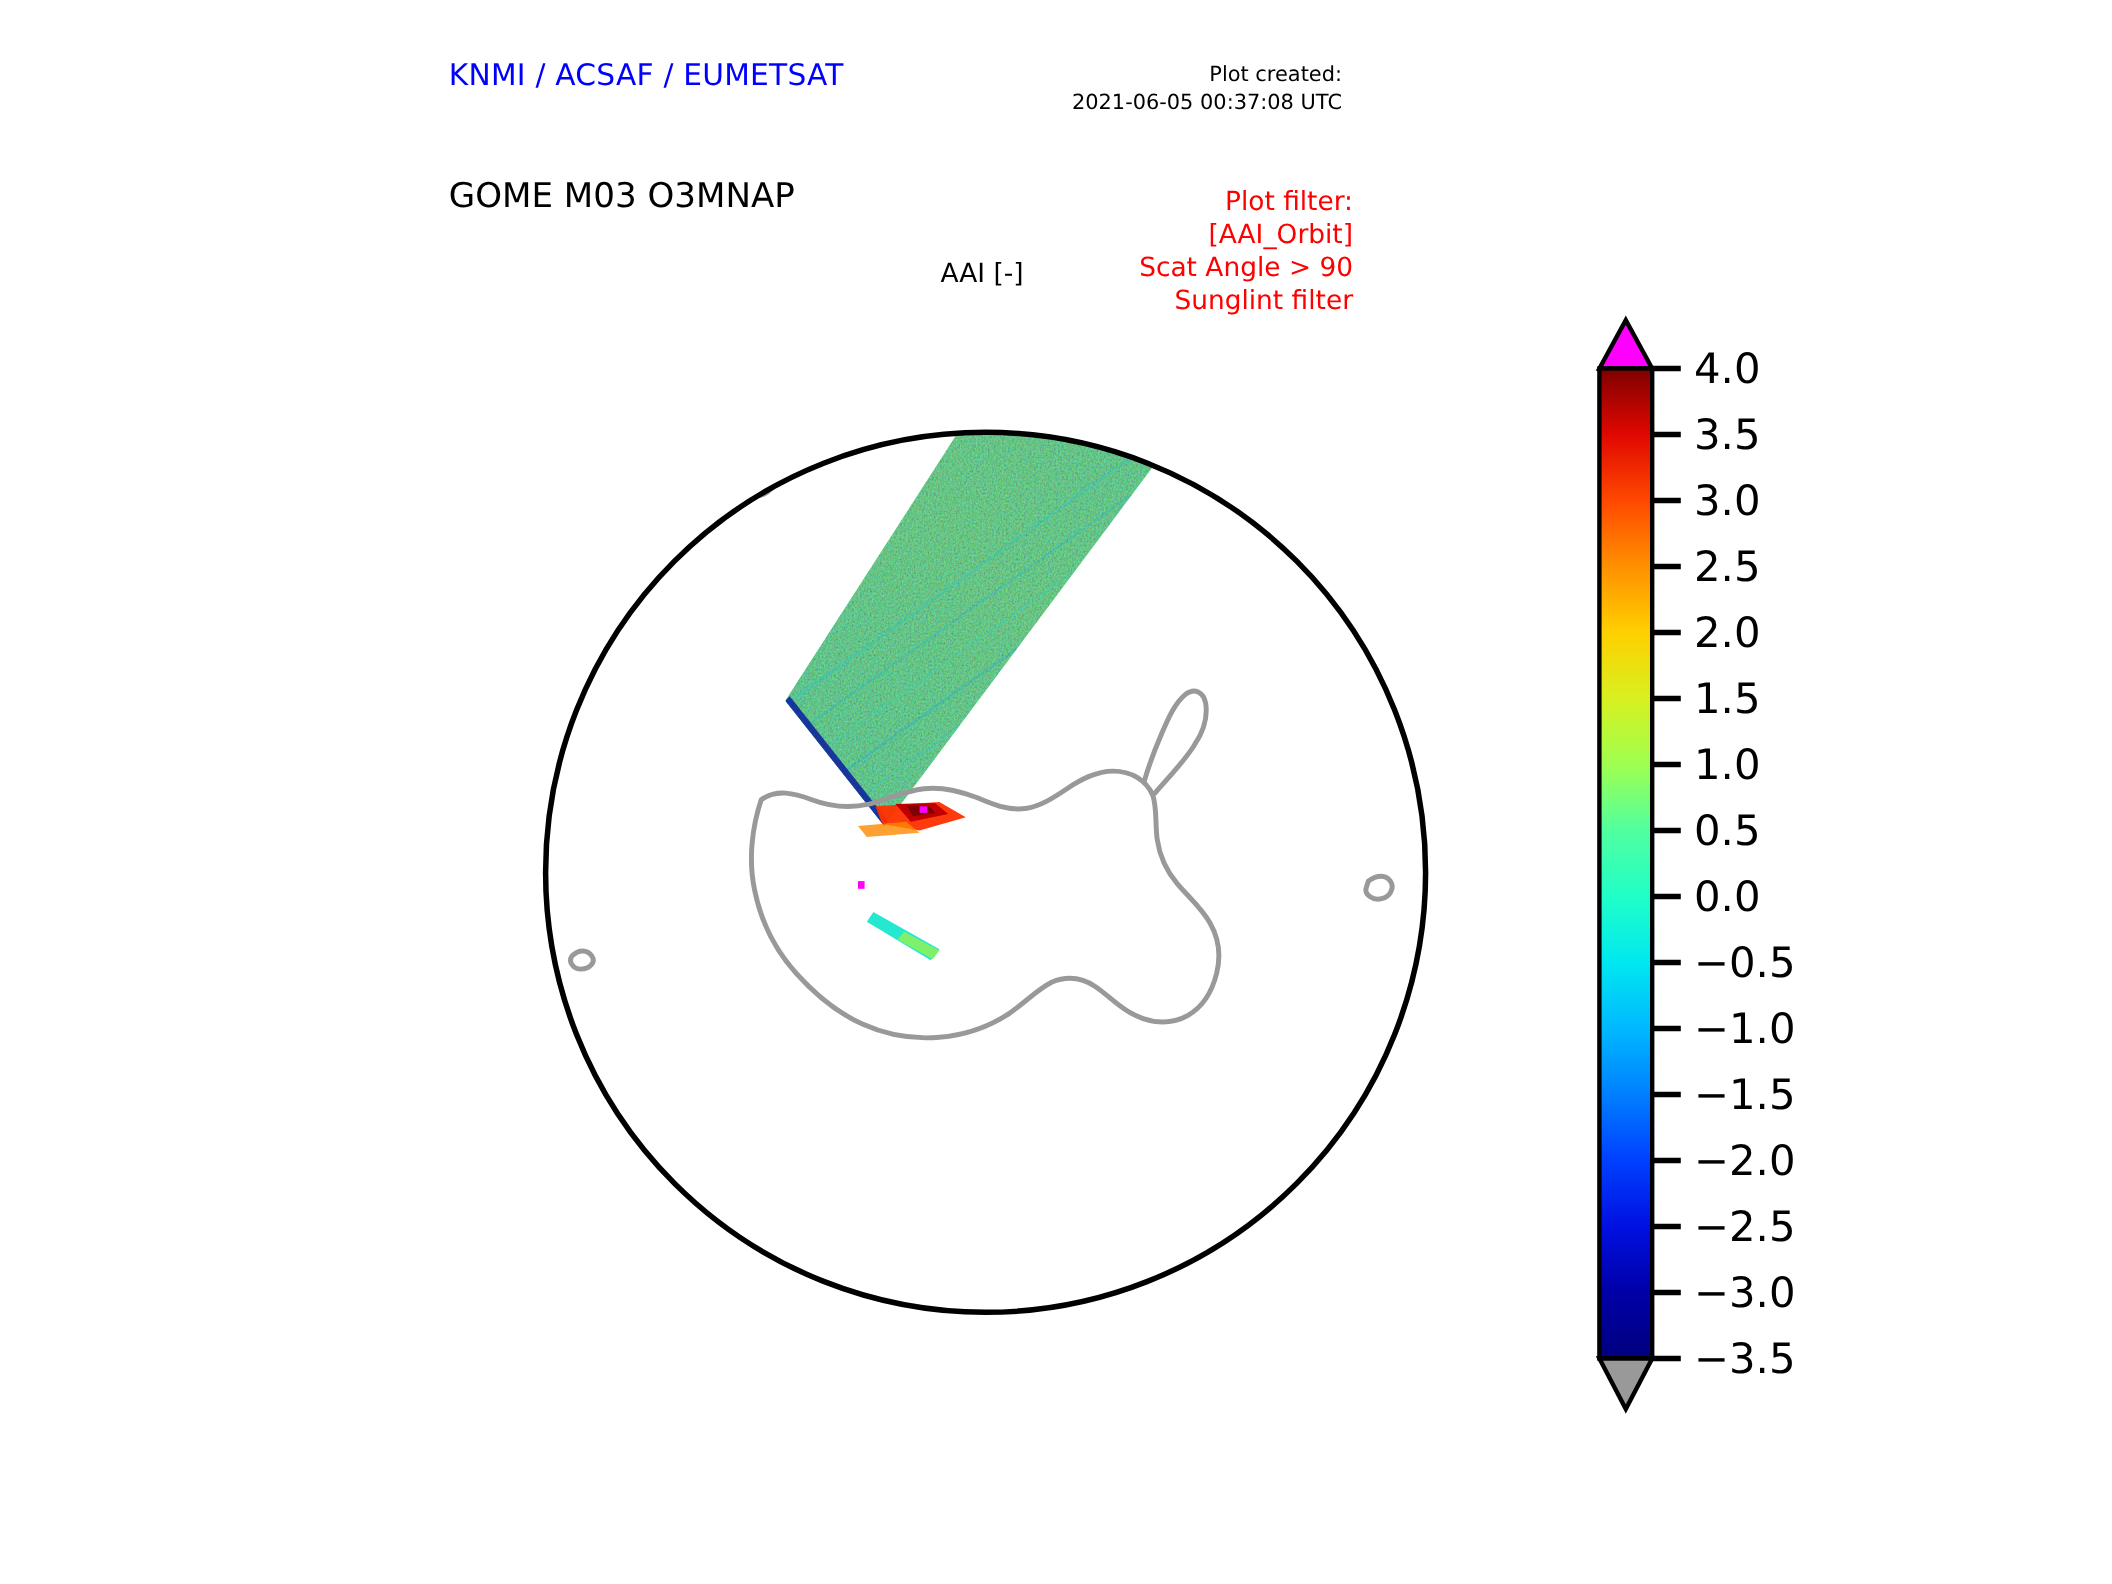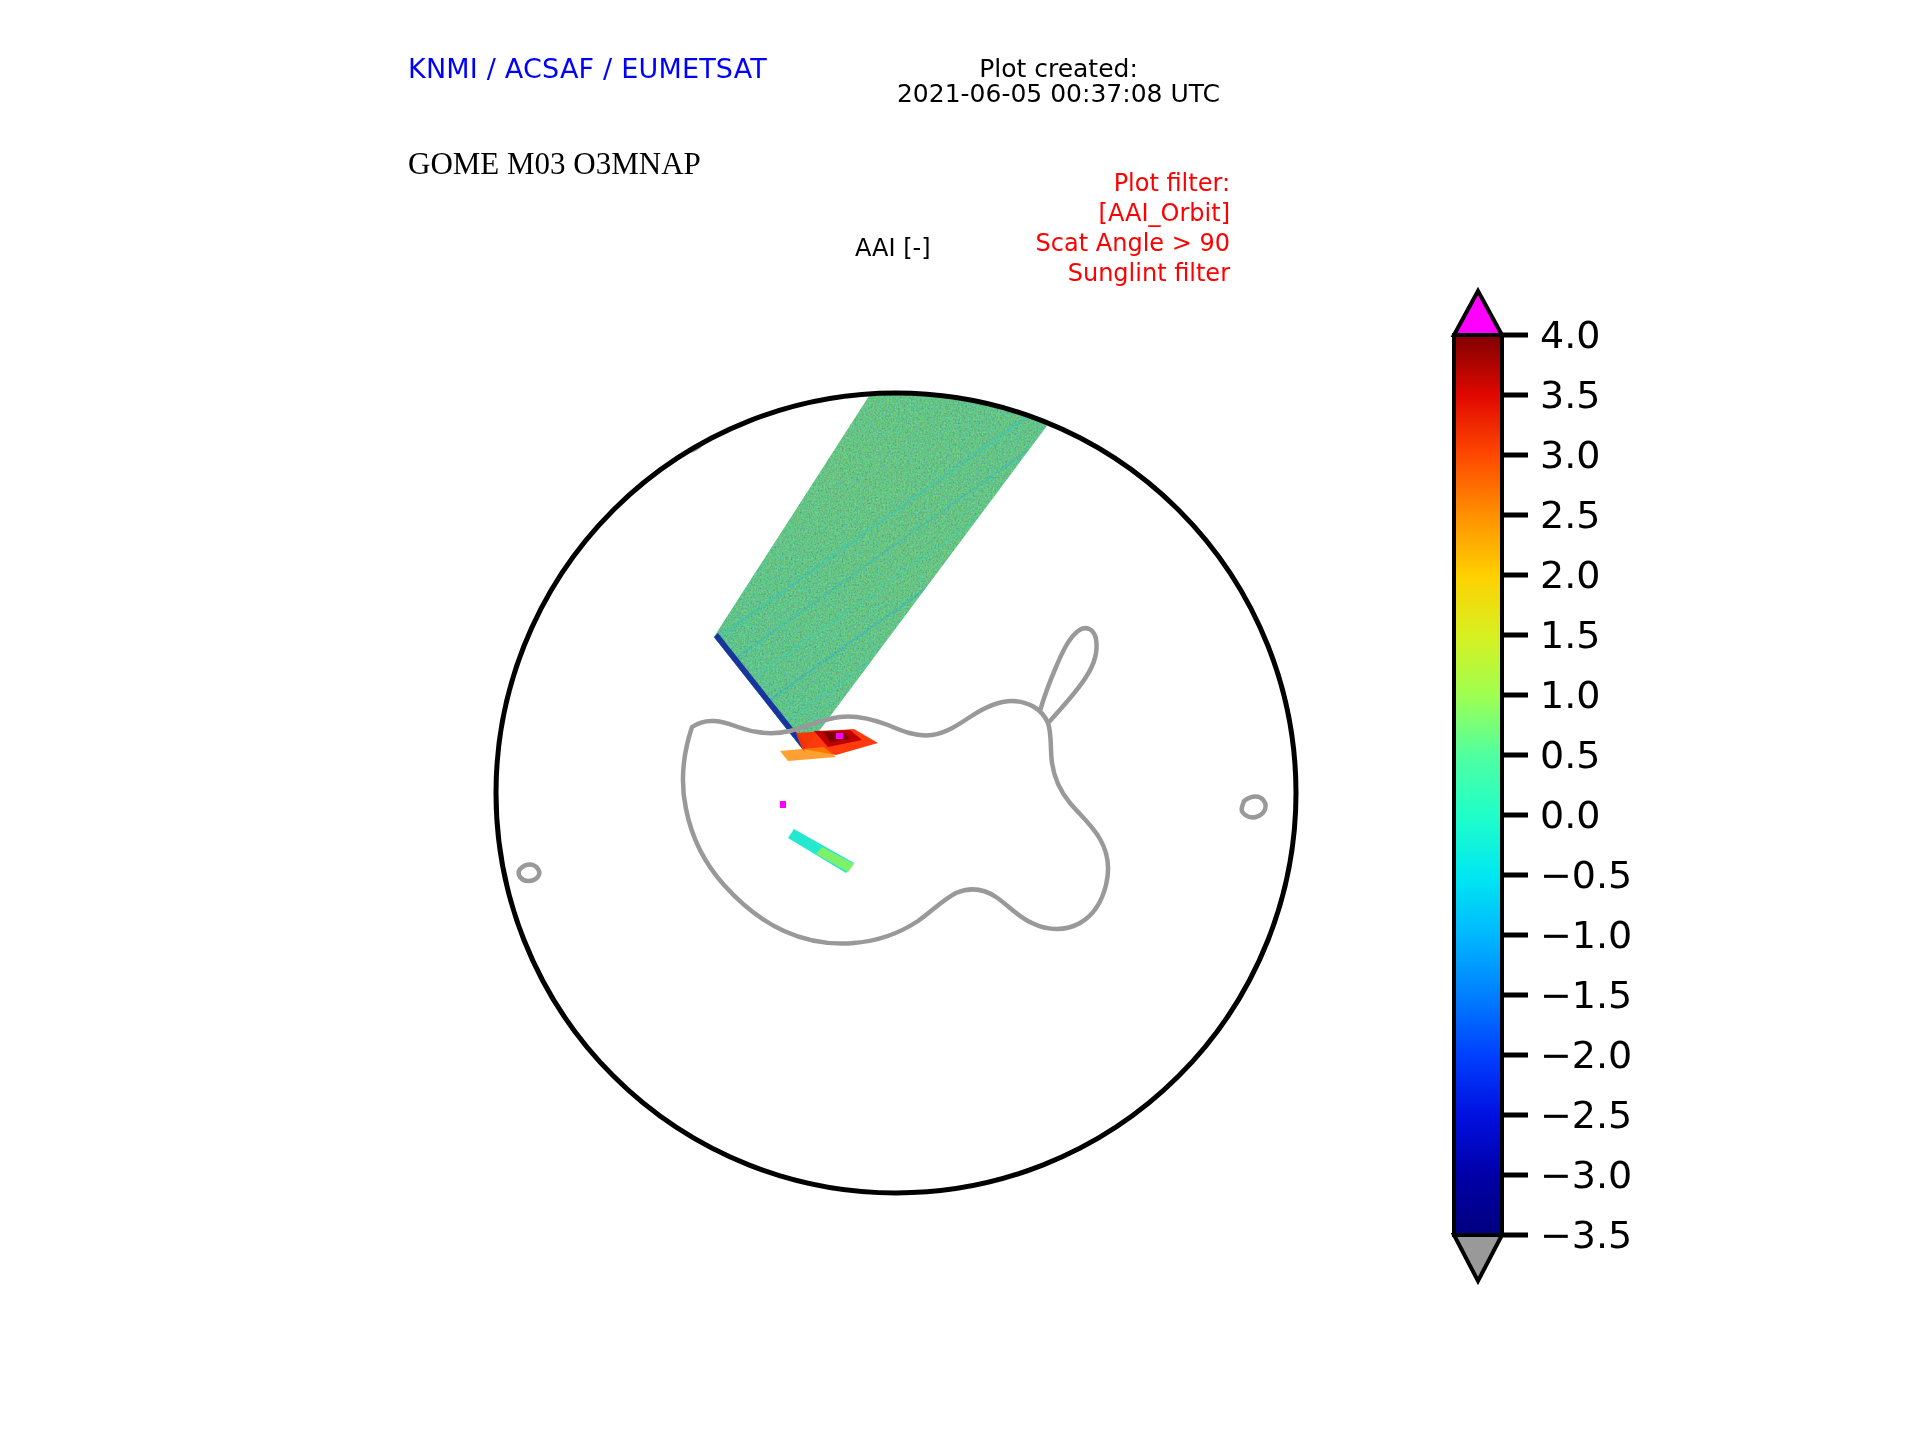--- a/index.html
+++ b/index.html
@@ -23,35 +23,34 @@
     top: 53px;
     font-size: 27px;
     color: #0000ff;
     white-space: nowrap;
     letter-spacing: 0.2px;
   }
 
   #created-block {
     right: 700px;
     top: 56px;
-    text-align: center;
-    font-size: 25px;
+    text-align: right;
+    font-size: 19px;
     color: #000000;
     line-height: 25px;
     white-space: nowrap;
   }
 
   #product-block {
     left: 408px;
-    top: 141px;
+    top: 156px;
     font-size: 31px;
     color: #000000;
     line-height: 45px;
     white-space: nowrap;
-    font-family: Liberation Serif, serif;
   }
 
   #quantity-title {
     left: 855px;
     top: 234px;
     font-size: 24px;
     color: #000000;
     white-space: nowrap;
   }
 

